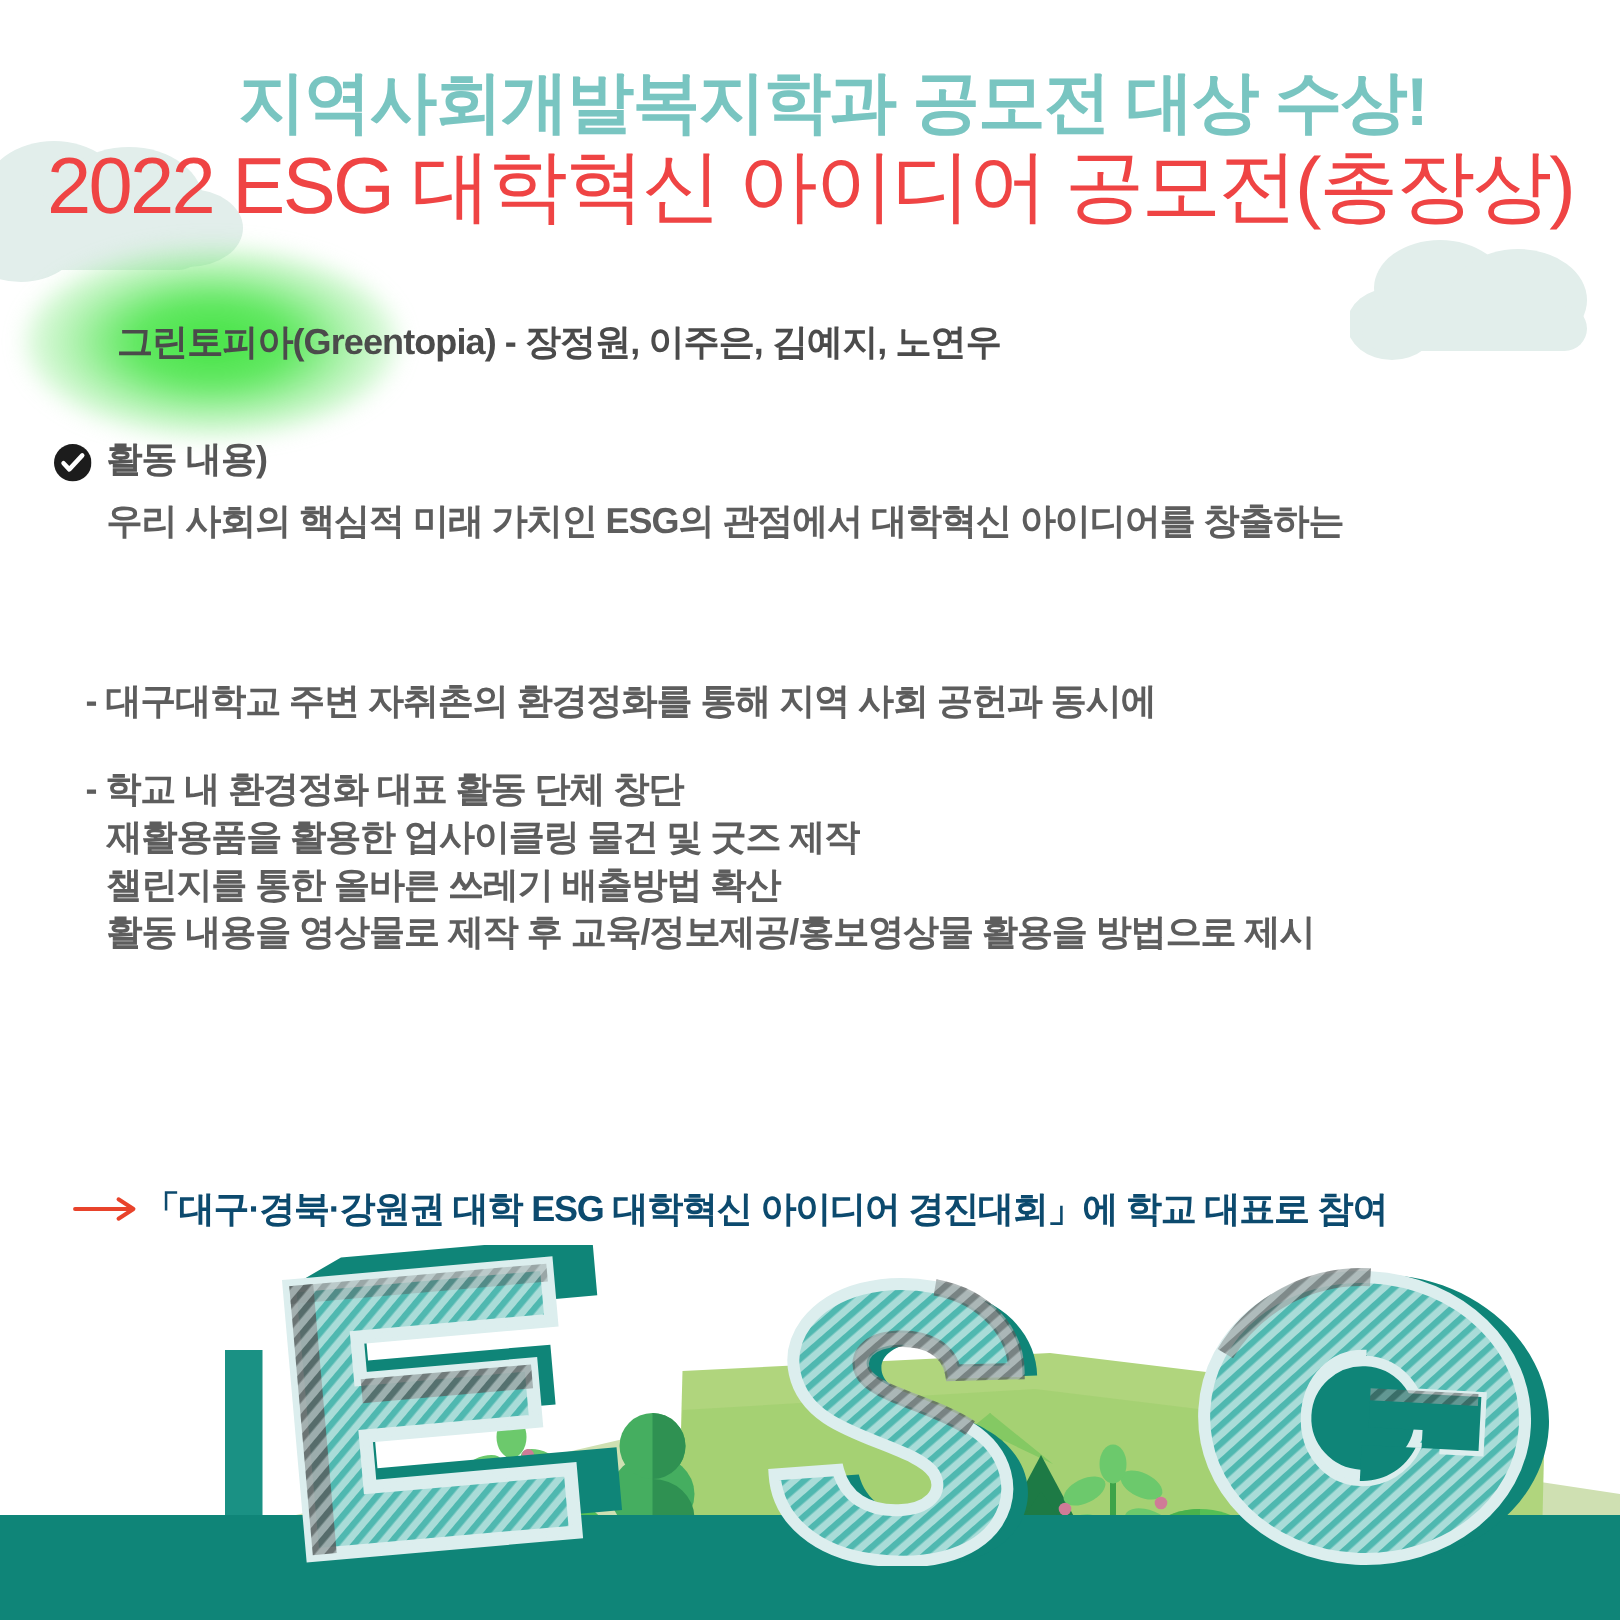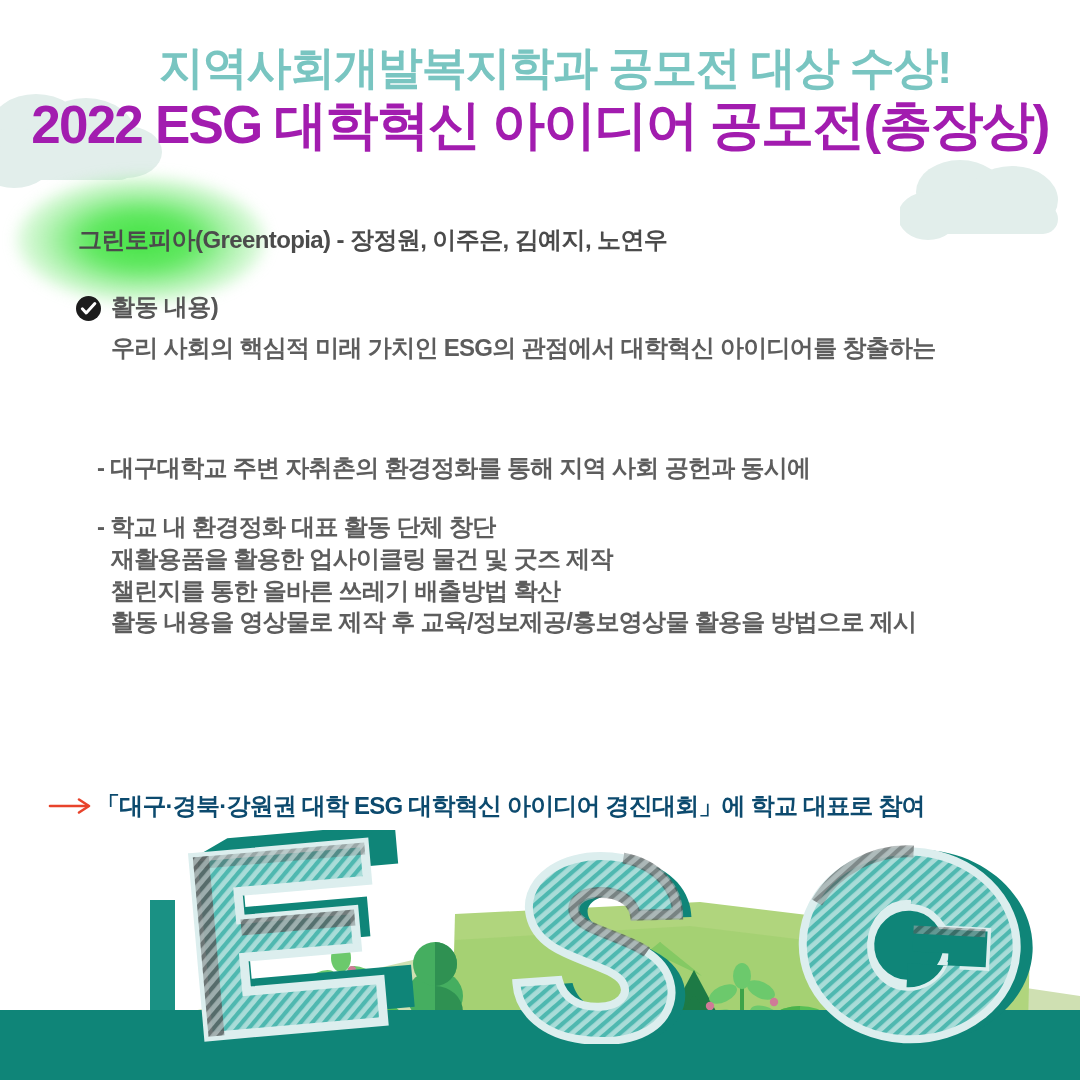--- a/index.html
+++ b/index.html
@@ -38,32 +38,32 @@
     font-weight: 700;
     letter-spacing: -1.2px;
     line-height: 1.05;
     color: #79c5c1;
     white-space: nowrap;
     padding-left: 30px;
   }
   #title-line-2 {
     margin-top: 6px;
     font-size: 53px;
-    font-weight: 700;
+    font-weight: 400;
     letter-spacing: -1.8px;
     line-height: 1.05;
-    color: #a21caf;
+    color: #ef4444;
     white-space: nowrap;
   }
 
   
   #team-row {
     position: absolute;
     left: 78px;
-    top: 218px;
+    top: 206px;
     z-index: 6;
     height: 44px;
     display: flex;
     align-items: center;
   }
   #team-glow {
     position: absolute;
     left: -62px;
     top: -42px;
     width: 250px;
@@ -87,21 +87,20 @@
     white-space: nowrap;
   }
 
   
   #body-block {
     position: absolute;
     left: 0;
     top: 292px;
     width: 890px;
     z-index: 6;
-    padding-left: 40px;
   }
   .bullet-group { position: relative; }
   .bullet-head {
     display: flex;
     align-items: flex-start;
     padding-left: 36px;
   }
   .check-icon {
     flex: 0 0 auto;
     width: 25px;

